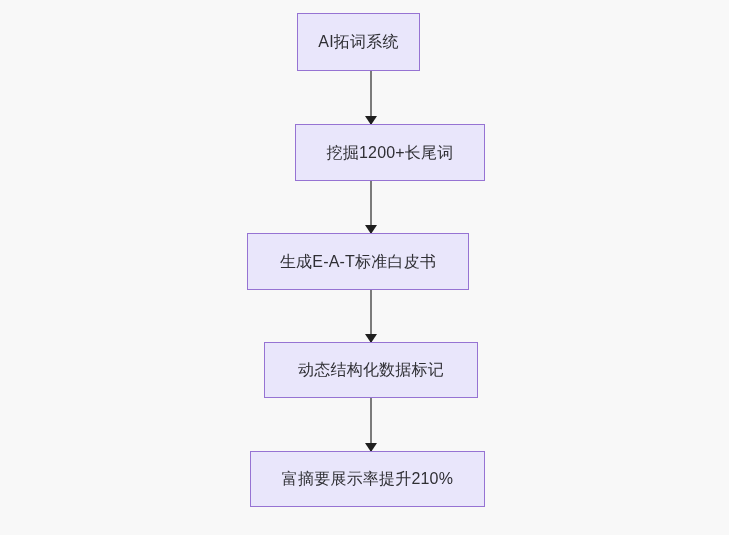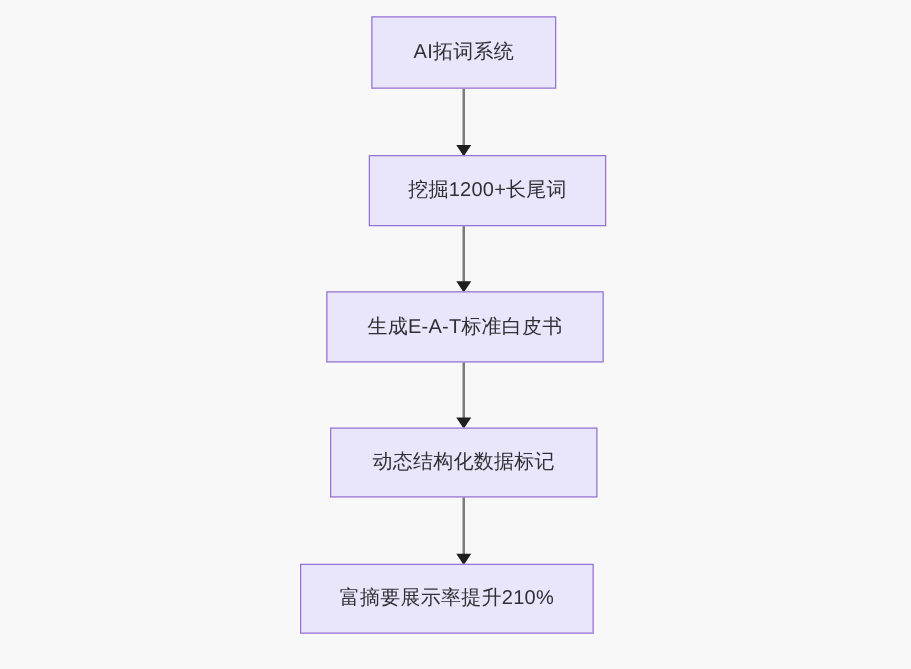--- a/index.html
+++ b/index.html
@@ -34,25 +34,25 @@
     text-align: center;
     letter-spacing: 0.2px;
     white-space: nowrap;
   }
 
   .node-label {
     display: block;
   }
 
   
-  .node-1 { left: 297px; top: 13px;  width: 148px; height: 58px; }
+  .node-1 { left: 297px; top: 13px;  width: 123px; height: 58px; }
   .node-2 { left: 275px; top: 124px; width: 190px; height: 57px; margin-left: 20px; }
-  .node-3 { left: 261px; top: 233px; width: 222px; height: 57px; }
+  .node-3 { left: 247px; top: 233px; width: 222px; height: 57px; }
   .node-4 { left: 264px; top: 342px; width: 214px; height: 56px; }
-  .node-5 { left: 240px; top: 451px; width: 235px; height: 56px; }
+  .node-5 { left: 250px; top: 451px; width: 235px; height: 56px; }
 
   
   .connector {
     position: absolute;
     left: 370px;
     width: 2px;
     background: #7b7b7b;
   }
   .connector .arrowhead {
     position: absolute;

